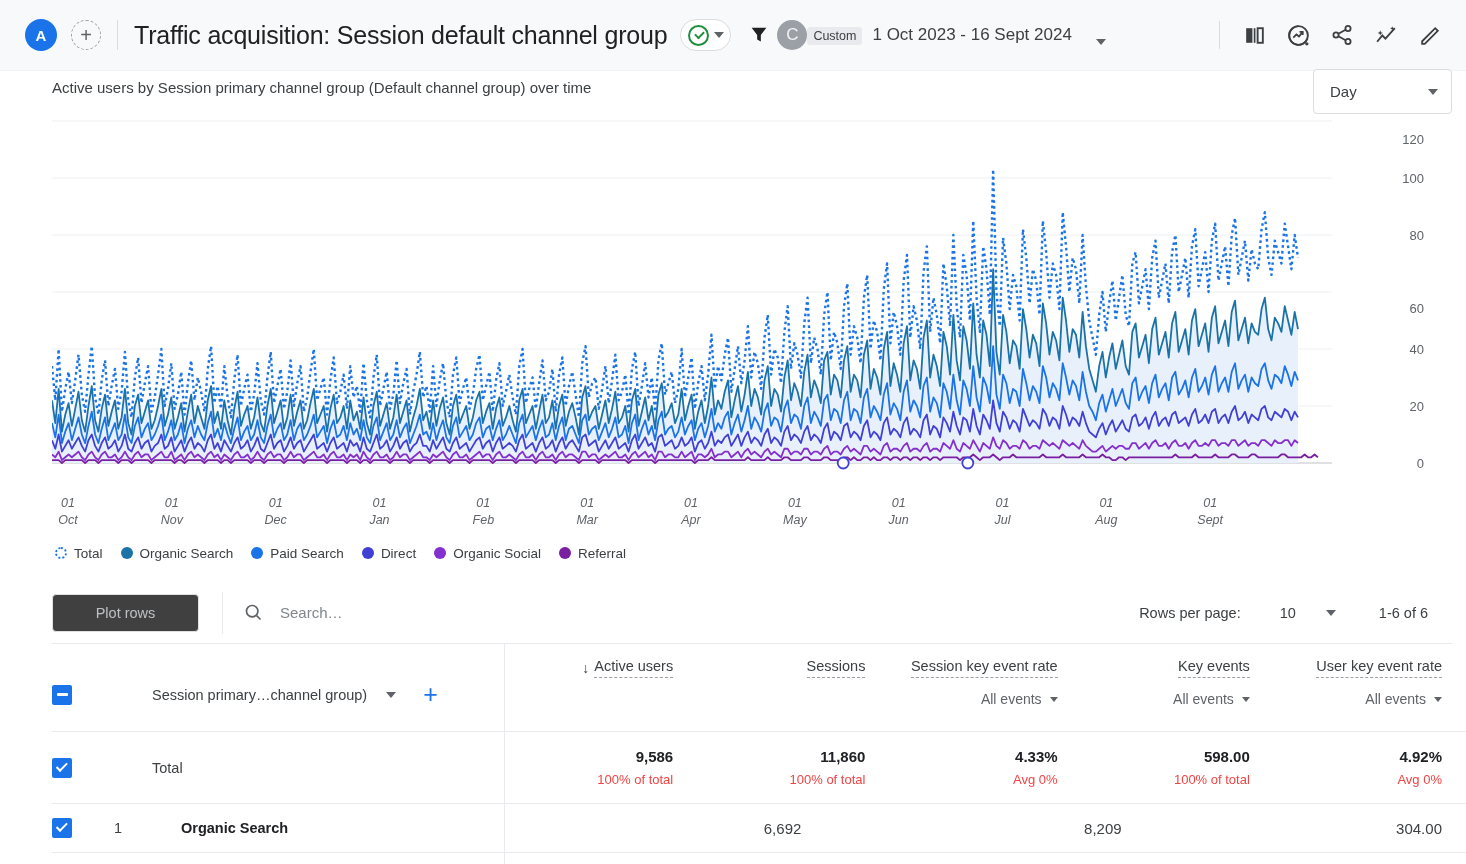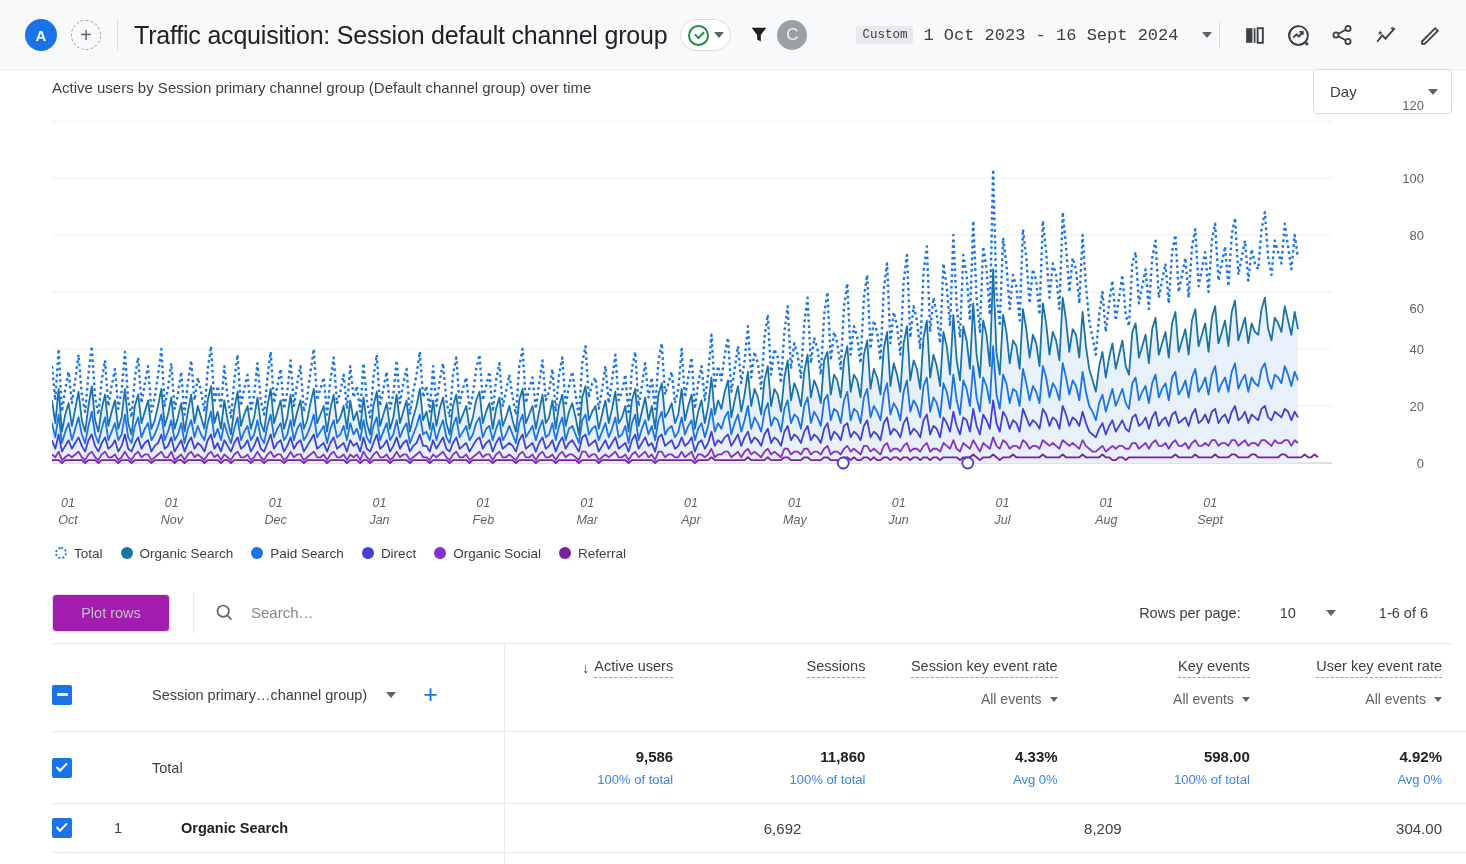--- a/index.html
+++ b/index.html
@@ -61,21 +61,21 @@
   }
   .caret { width: 0; height: 0; border-left: 5px solid transparent;
            border-right: 5px solid transparent; border-top: 6px solid #5f6368; }
   .filter-icon { margin-left: 17px; display: flex; }
   .avatar-c {
     width: 30px; height: 30px; border-radius: 50%;
     background: #9aa0a6; color: #f1f3f4;
     display: flex; align-items: center; justify-content: center;
     font-size: 17px; font-weight: 400; margin-left: 7px;
   }
-  .date-area { display: flex; align-items: center; margin-left: 49px; gap: 10px; font-family: Liberation Mono, monospace; }
+  .date-area { display: flex; align-items: flex-end; gap: 10px; }
   .custom-chip {
     background: #e8eaed; color: #3c4043; font-size: 12.5px;
     padding: 2px 6px; border-radius: 3px; font-weight: 500;
   }
   .date-range { font-size: 17px; color: #3c4043; white-space: nowrap; }
   .toolbar { display: flex; align-items: center; margin-left: auto; gap: 0; }
   .tb-divider { width: 1px; height: 28px; background: #dadce0; margin-right: 12px; }
   .tb-btn {
     width: 44px; height: 44px; border-radius: 50%;
     display: flex; align-items: center; justify-content: center;
@@ -113,23 +113,23 @@
   .legend-dot { width: 12px; height: 12px; border-radius: 50%; }
   .legend-dot.dotted { background: transparent; border: 2.5px dotted #1a73e8; }
   .legend-text { font-size: 13.5px; color: #3c4043; }
 
   
   .table-controls {
     display: flex; align-items: center; height: 62px;
     margin: 15px 14px 0 52px; border-bottom: 1px solid #e8eaed;
   }
   .plot-rows-btn {
-    width: 118px; height: 38px; border: 1px solid #e0e0e0; border-radius: 4px;
+    width: 147px; height: 38px; border: 1px solid #e0e0e0; border-radius: 4px;
     display: flex; align-items: center; justify-content: center;
-    color: #bdc1c6; font-size: 14.5px; background: #a21caf;
+    color: #bdc1c6; font-size: 14.5px; background: #404040;
   }
   .ctrl-divider { width: 1px; height: 42px; background: #e8eaed; margin-left: 23px; }
   .search-box { display: flex; align-items: center; gap: 16px; margin-left: 20px; flex: 1; }
   .search-placeholder { font-size: 15px; color: #80868b; }
   .rows-per-page { display: flex; align-items: center; gap: 0; }
   .rpp-label { font-size: 14.5px; color: #3c4043; }
   .rpp-value { font-size: 14.5px; color: #3c4043; margin-left: 39px; }
   .rpp-caret { margin-left: 30px; }
   .range-label { font-size: 14.5px; color: #3c4043; margin-left: 43px; margin-right: 24px; }
 
@@ -170,21 +170,21 @@
   .trow.data .td-label { font-weight: bold; color: #202124; margin-left: 53px; }
   .row-idx { font-size: 14.5px; color: #3c4043; margin-left: 42px; width: 14px; }
   .td-metric {
     flex: 1; display: flex; flex-direction: column; align-items: flex-end;
     justify-content: center;
   }
   .td-metric.first { border-left: 1px solid #e8eaed; }
   .td-val { font-size: 15px; }
   .trow.total .td-val { font-weight: bold; color: #202124; }
   .trow.data .td-val { color: #3c4043; }
-  .td-sub { font-size: 13px; color: #3b82f6; margin-top: 7px; }
+  .td-sub { font-size: 13px; color: #ef4444; margin-top: 7px; }
   .pad-r { padding-right: 24px; }
 </style>
 </head>
 <body>
 
 <div class="header">
   <div class="avatar-a">A</div>
   <div class="plus-circle">+</div>
   <div class="hdr-divider"></div>
   <div class="page-title">Traffic acquisition: Session default channel group</div>
@@ -277,21 +277,21 @@
         <circle cx="791.21" cy="358" r="5.5" fill="#ffffff" stroke="#4040d6" stroke-width="1.8"></circle>
         <circle cx="915.81" cy="358" r="5.5" fill="#ffffff" stroke="#4040d6" stroke-width="1.8"></circle>
       </svg>
     <div class="ylabels" id="ylabels">
         <div class="ylabel" style="top: 358px;">0</div>
         <div class="ylabel" style="top: 301px;">20</div>
         <div class="ylabel" style="top: 244px;">40</div>
         <div class="ylabel" style="top: 203px;">60</div>
         <div class="ylabel" style="top: 130px;">80</div>
         <div class="ylabel" style="top: 73px;">100</div>
-        <div class="ylabel" style="top: 0; margin-left: 18px;">120</div>
+        <div class="ylabel" style="top: 34px; margin-left: 18px;">120</div>
       </div>
   </div>
 
   <div class="xlabels" id="xlabels">
       <div class="xlabel" style="left: 16px;">
         <div>01</div>
         <div>Oct</div>
       </div>
       <div class="xlabel" style="left: 119.833px;">
         <div>01</div>

